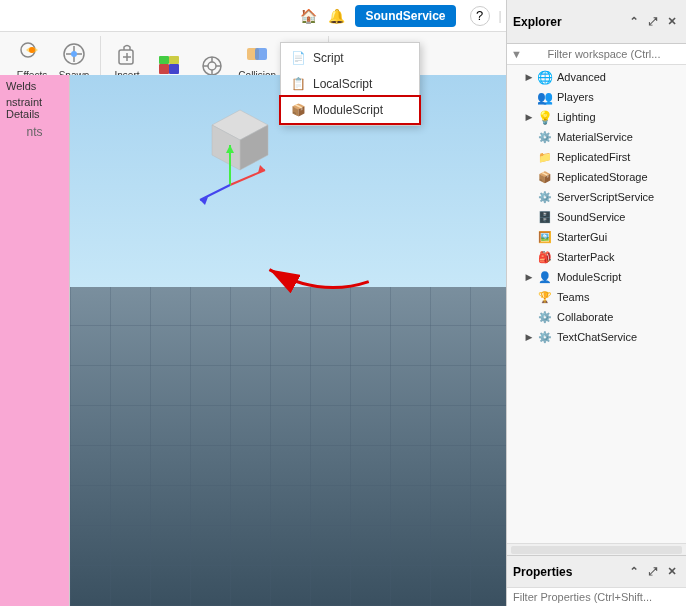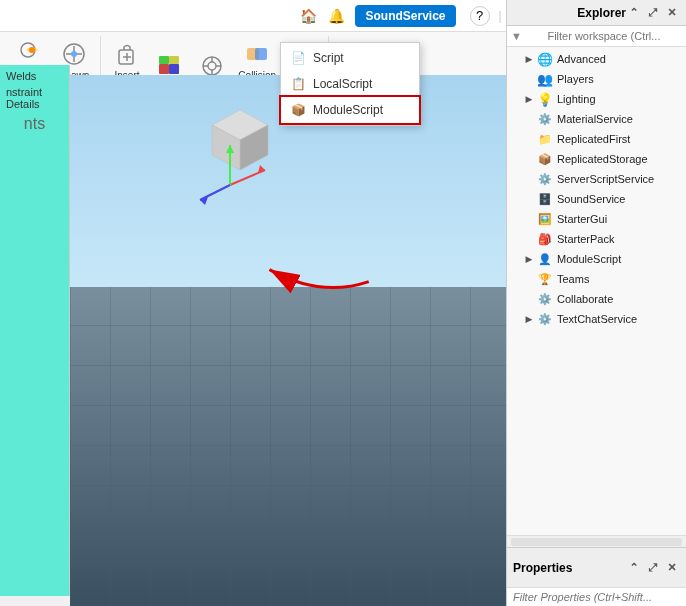--- a/index.html
+++ b/index.html
@@ -91,30 +91,30 @@
     .toolbar-section-label {
       font-size: 10px;
       color: #666;
       margin-top: 2px;
       text-align: center;
     }
 
     
     .left-sidebar {
       position: absolute;
-      left: 0; top: 65px;
+      left: 0; top: 75px;
       width: 70px;
-      background: #5eead4;
+      background: #f9a8d4;
       border-right: 1px solid #ccc;
       height: calc(606px - 75px);
       padding: 4px;
       font-size: 11px;
     }
     .left-sidebar .item { margin-bottom: 2px; color: #333; cursor: pointer; padding: 1px 2px; }
-    .section-label-left { font-size: 16px; color: #666; text-align: center; margin-top: 4px; }
+    .section-label-left { font-size: 12px; color: #666; text-align: center; margin-top: 4px; }
 
     
     .main-area {
       position: absolute;
       left: 70px;
       top: 75px;
       width: calc(510px - 0px);
       height: calc(606px - 75px);
       background: linear-gradient(180deg, #87ceeb 0%, #87ceeb 40%, #8899aa 40%, #778899 50%, #667788 60%, #556677 70%, #445566 80%, #334455 90%, #223344 100%);
       overflow: hidden;
@@ -171,27 +171,27 @@
       height: 100%;
       background: #f8f8f8;
       border-left: 1px solid #ccc;
       display: flex;
       flex-direction: column;
     }
 
     .panel-header {
       display: flex;
       align-items: center;
-      justify-content: flex-end;
+      justify-content: space-between;
       background: #eeeeee;
       border-bottom: 1px solid #ccc;
       padding: 4px 6px;
       font-size: 12px;
       font-weight: 600;
-      height: 26px;
+      height: 44px;
     }
 
     .panel-header-actions {
       display: flex;
       gap: 3px;
     }
     .panel-action-btn {
       width: 16px; height: 16px;
       display: flex; align-items: center; justify-content: center;
       cursor: pointer; font-size: 11px; color: #555;
@@ -245,40 +245,39 @@
       margin-right: 4px;
       display: flex; align-items: center; justify-content: center;
       font-size: 13px;
       flex-shrink: 0;
     }
 
     .tree-item.indent1 { padding-left: 16px; }
 
     
     .properties-panel {
-      height: 40px;
+      height: 32px;
       background: #eeeeee;
       border-top: 1px solid #ccc;
       display: flex;
       align-items: center;
       padding: 0 6px;
       font-size: 12px;
       font-weight: 600;
       justify-content: space-between;
       gap: 28px;
     }
 
     .prop-filter {
       width: 100%;
       border-top: 1px solid #ddd;
       padding: 3px 6px;
       font-size: 11px;
       color: #777;
       background: #fff;
-      font-style: italic;
     }
 
     
     .tree-area::-webkit-scrollbar { width: 8px; }
     .tree-area::-webkit-scrollbar-track { background: #f0f0f0; }
     .tree-area::-webkit-scrollbar-thumb { background: #ccc; border-radius: 2px; }
 
     .bottom-scrollbar {
       height: 12px;
       background: #f0f0f0;

